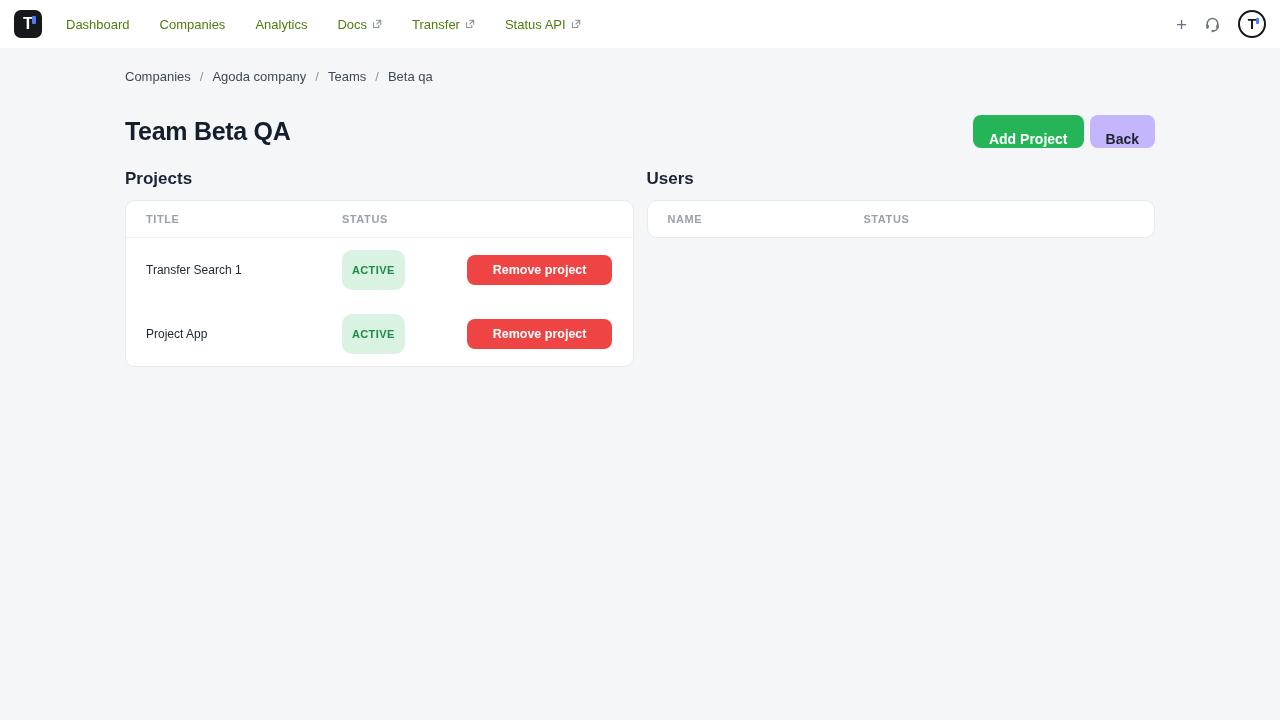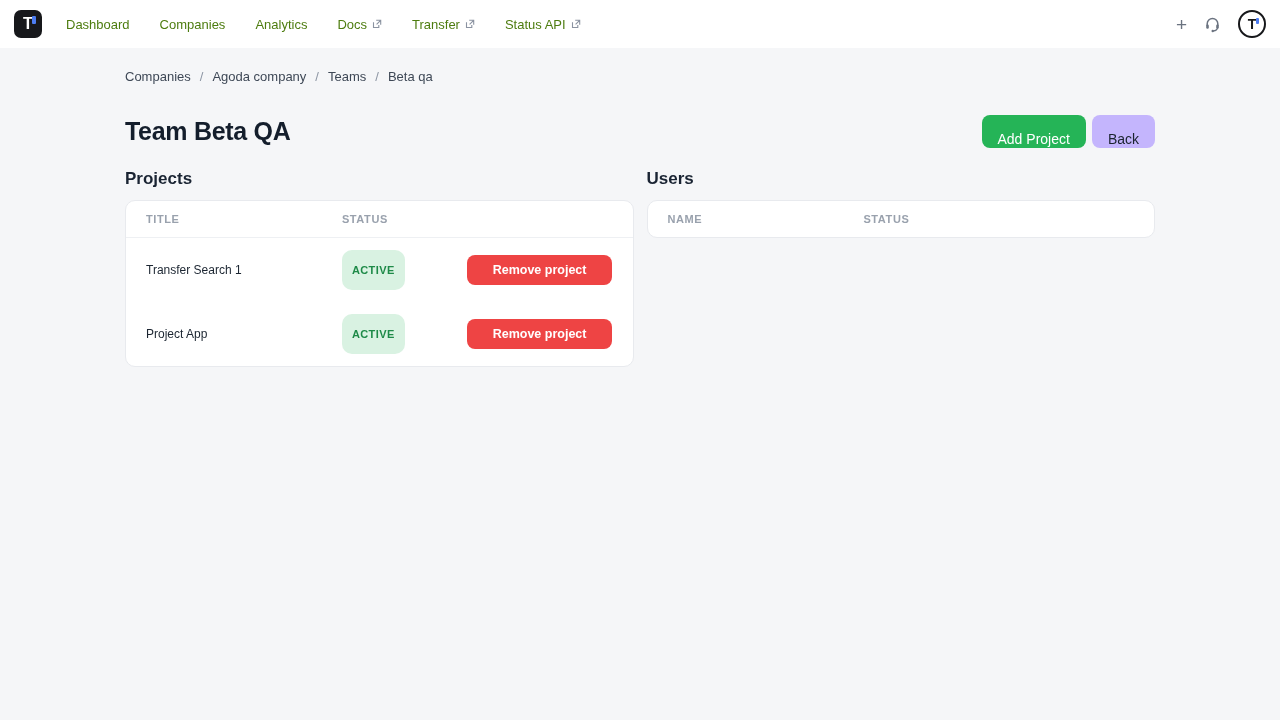--- a/index.html
+++ b/index.html
@@ -50,21 +50,21 @@
   .breadcrumb { display: flex; align-items: center; gap: 9px; margin-top: 21px; font-size: 13px; }
   .crumb { color: #3e4856; cursor: pointer; }
   .crumb-sep { color: #8d96a4; }
 
   .header-row { display: flex; justify-content: space-between; align-items: center; margin-top: 31px; }
   .page-title { font-size: 25px; font-weight: 700; color: #141e2c; margin: 0; letter-spacing: -0.3px; }
 
   .actions { display: flex; align-items: center; gap: 6px; }
   .btn {
     height: 33px; border: none; border-radius: 8px;
-    font-size: 14px; font-weight: 400; padding: 16px 16px;
+    font-size: 14px; font-weight: 700; padding: 16px 16px;
     cursor: pointer; font-family: inherit; white-space: nowrap;
   }
   .btn-green { background: #25b457; color: #ffffff; }
   .btn-back { background: #c4b5fd; color: #1b2430; }
 
   .annotation-box {
     position: relative;
     border: 3px solid #f2384e; border-radius: 4px;
     padding: 3px 5px;
   }

